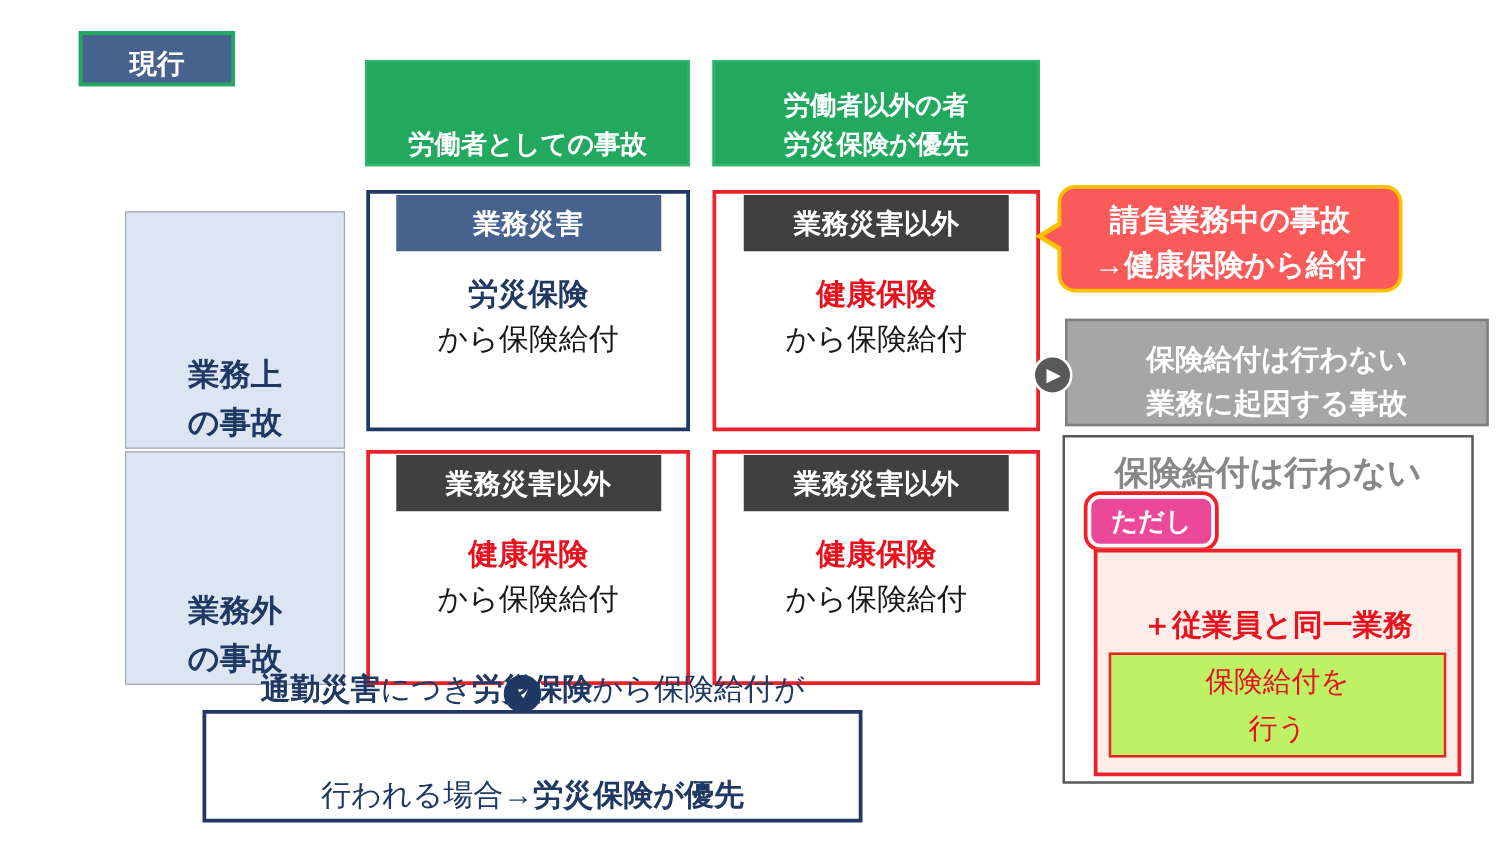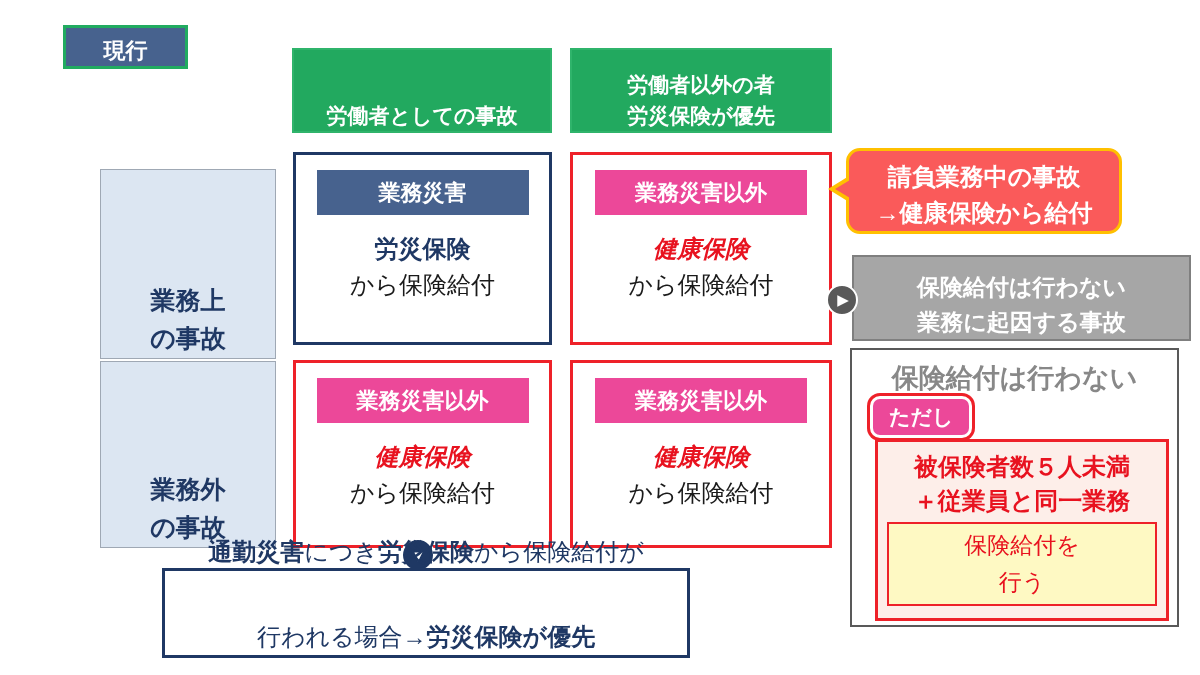--- a/index.html
+++ b/index.html
@@ -23,27 +23,27 @@
   .rowlab2{left:100px;top:361px;width:176px;height:187px;}
 
   
   .cell{background:#fff;display:flex;flex-direction:column;align-items:center;}
   .cell-blue{border:3px solid #1f3864;}
   .cell-red{border:3px solid #ee2129;}
   .c11{left:293px;top:152px;width:259px;height:193px;}
   .c12{left:570px;top:152px;width:262px;height:193px;}
   .c21{left:293px;top:360px;width:259px;height:188px;}
   .c22{left:570px;top:360px;width:262px;height:188px;}
-  .chip{width:212px;height:45px;margin-top:15px;color:#fff;font-size:22px;font-weight:bold;
+  .chip{width:212px;height:45px;margin-top:1px;color:#fff;font-size:22px;font-weight:bold;
         display:flex;align-items:center;justify-content:center;}
   .chip-blue{background:#47628e;}
-  .chip-red{background:#ec4899;}
+  .chip-red{background:#404040;}
   .ins{margin-top:18px;font-size:24px;font-weight:bold;}
   .ins-blue{color:#1f3864;}
-  .ins-red{color:#e8121f;font-style:italic;}
+  .ins-red{color:#e8121f;}
   .suffix{margin-top:4px;font-size:24px;color:#1a1a1a;}
 
   
   .callout{left:846px;top:148px;width:276px;height:86px;background:#fa5a5a;border:3px solid #ffc000;
            border-radius:14px;color:#fff;font-size:24px;font-weight:bold;line-height:1.5;}
   .tail-outer{position:absolute;left:-21px;top:25px;width:0;height:0;border-style:solid;
               border-width:13px 21px 13px 0;border-color:transparent #ffc000 transparent transparent;}
   .tail-inner{position:absolute;left:-14px;top:29px;width:0;height:0;border-style:solid;
               border-width:9px 15px 9px 0;border-color:transparent #fa5a5a transparent transparent;}
 
@@ -57,21 +57,21 @@
   .circ-down{left:401px;top:538px;width:34px;height:34px;background:#1f3864;border:2px solid #fff;font-size:15px;}
 
   
   .rbox{left:850px;top:348px;width:329px;height:279px;background:#fff;border:2px solid #595959;}
   .rbox-title{margin-top:10px;text-align:center;color:#888888;font-size:27px;font-weight:bold;}
   .tadashi{position:absolute;left:18px;top:46px;background:#ec4899;color:#fff;font-size:21px;font-weight:bold;
            padding:4px 16px;border:3px solid #fff;border-radius:10px;box-shadow:0 0 0 3px #ee2129;}
   .pinkbox{position:absolute;left:23px;top:89px;width:288px;height:176px;background:#fdeee9;
            border:3px solid #ee2129;display:flex;flex-direction:column;align-items:center;}
   .cond{margin-top:8px;color:#e8121f;font-size:24px;font-weight:bold;line-height:1.4;text-align:center;}
-  .whitebox{margin-top:5px;width:266px;height:80px;background:#fef9c3;border:2px solid #ee2129;
+  .whitebox{margin-top:5px;width:266px;height:80px;background:#bef264;border:2px solid #ee2129;
             color:#e8121f;font-size:23px;line-height:1.6;display:flex;flex-direction:column;
             align-items:center;justify-content:center;text-align:center;}
 
   
   .note{left:162px;top:568px;width:528px;height:90px;background:#fff;border:3px solid #1f3864;
         color:#1f3864;font-size:24px;line-height:1.55;gap:48px;}
   .note b{font-weight:bold;}
 </style>
 </head>
 <body>
@@ -137,21 +137,21 @@
 
   <div class="abs circ circ-right">
     <span>▶</span>
   </div>
 
   <div class="abs rbox">
     <div class="rbox-title">保険給付は行わない</div>
     <div class="tadashi">ただし</div>
     <div class="pinkbox">
       <div class="cond">
-        <span>被保険者数５人未満</span><br>
+        <br>
         <span>＋従業員と同一業務</span>
       </div>
       <div class="whitebox">
         <span>保険給付を</span>
         <span>行う</span>
       </div>
     </div>
   </div>
 
   <div class="abs circ circ-down">

